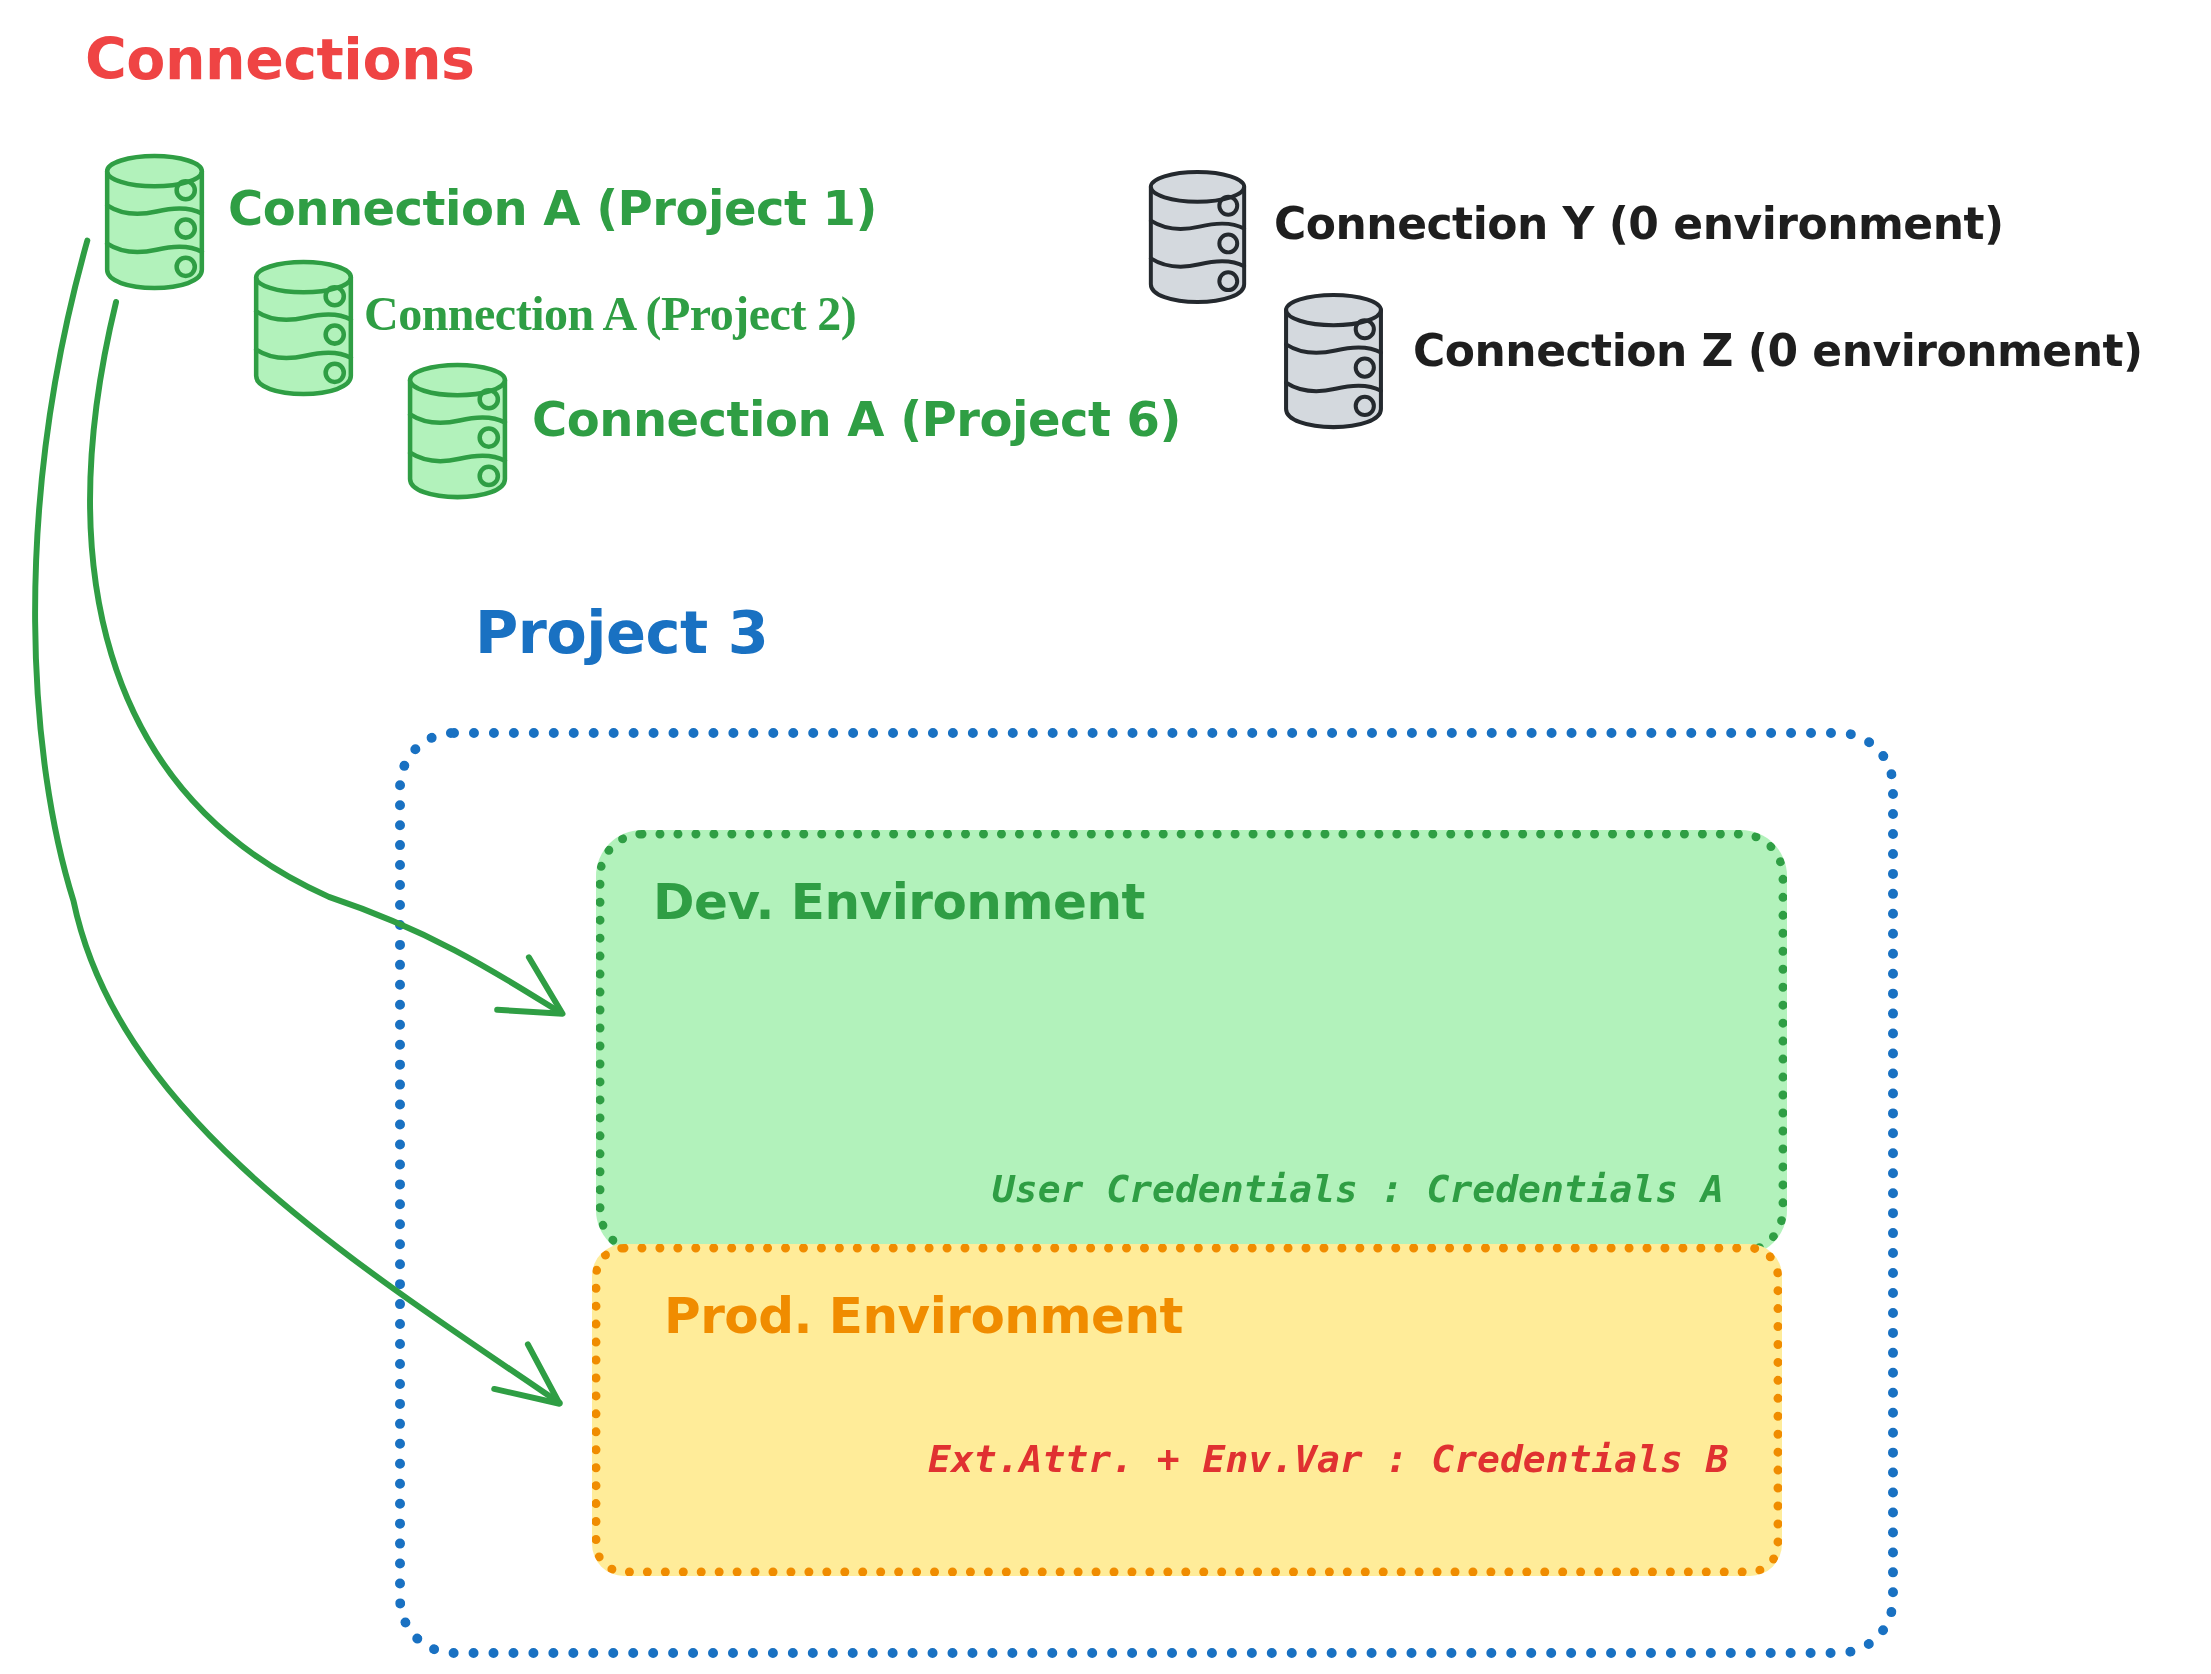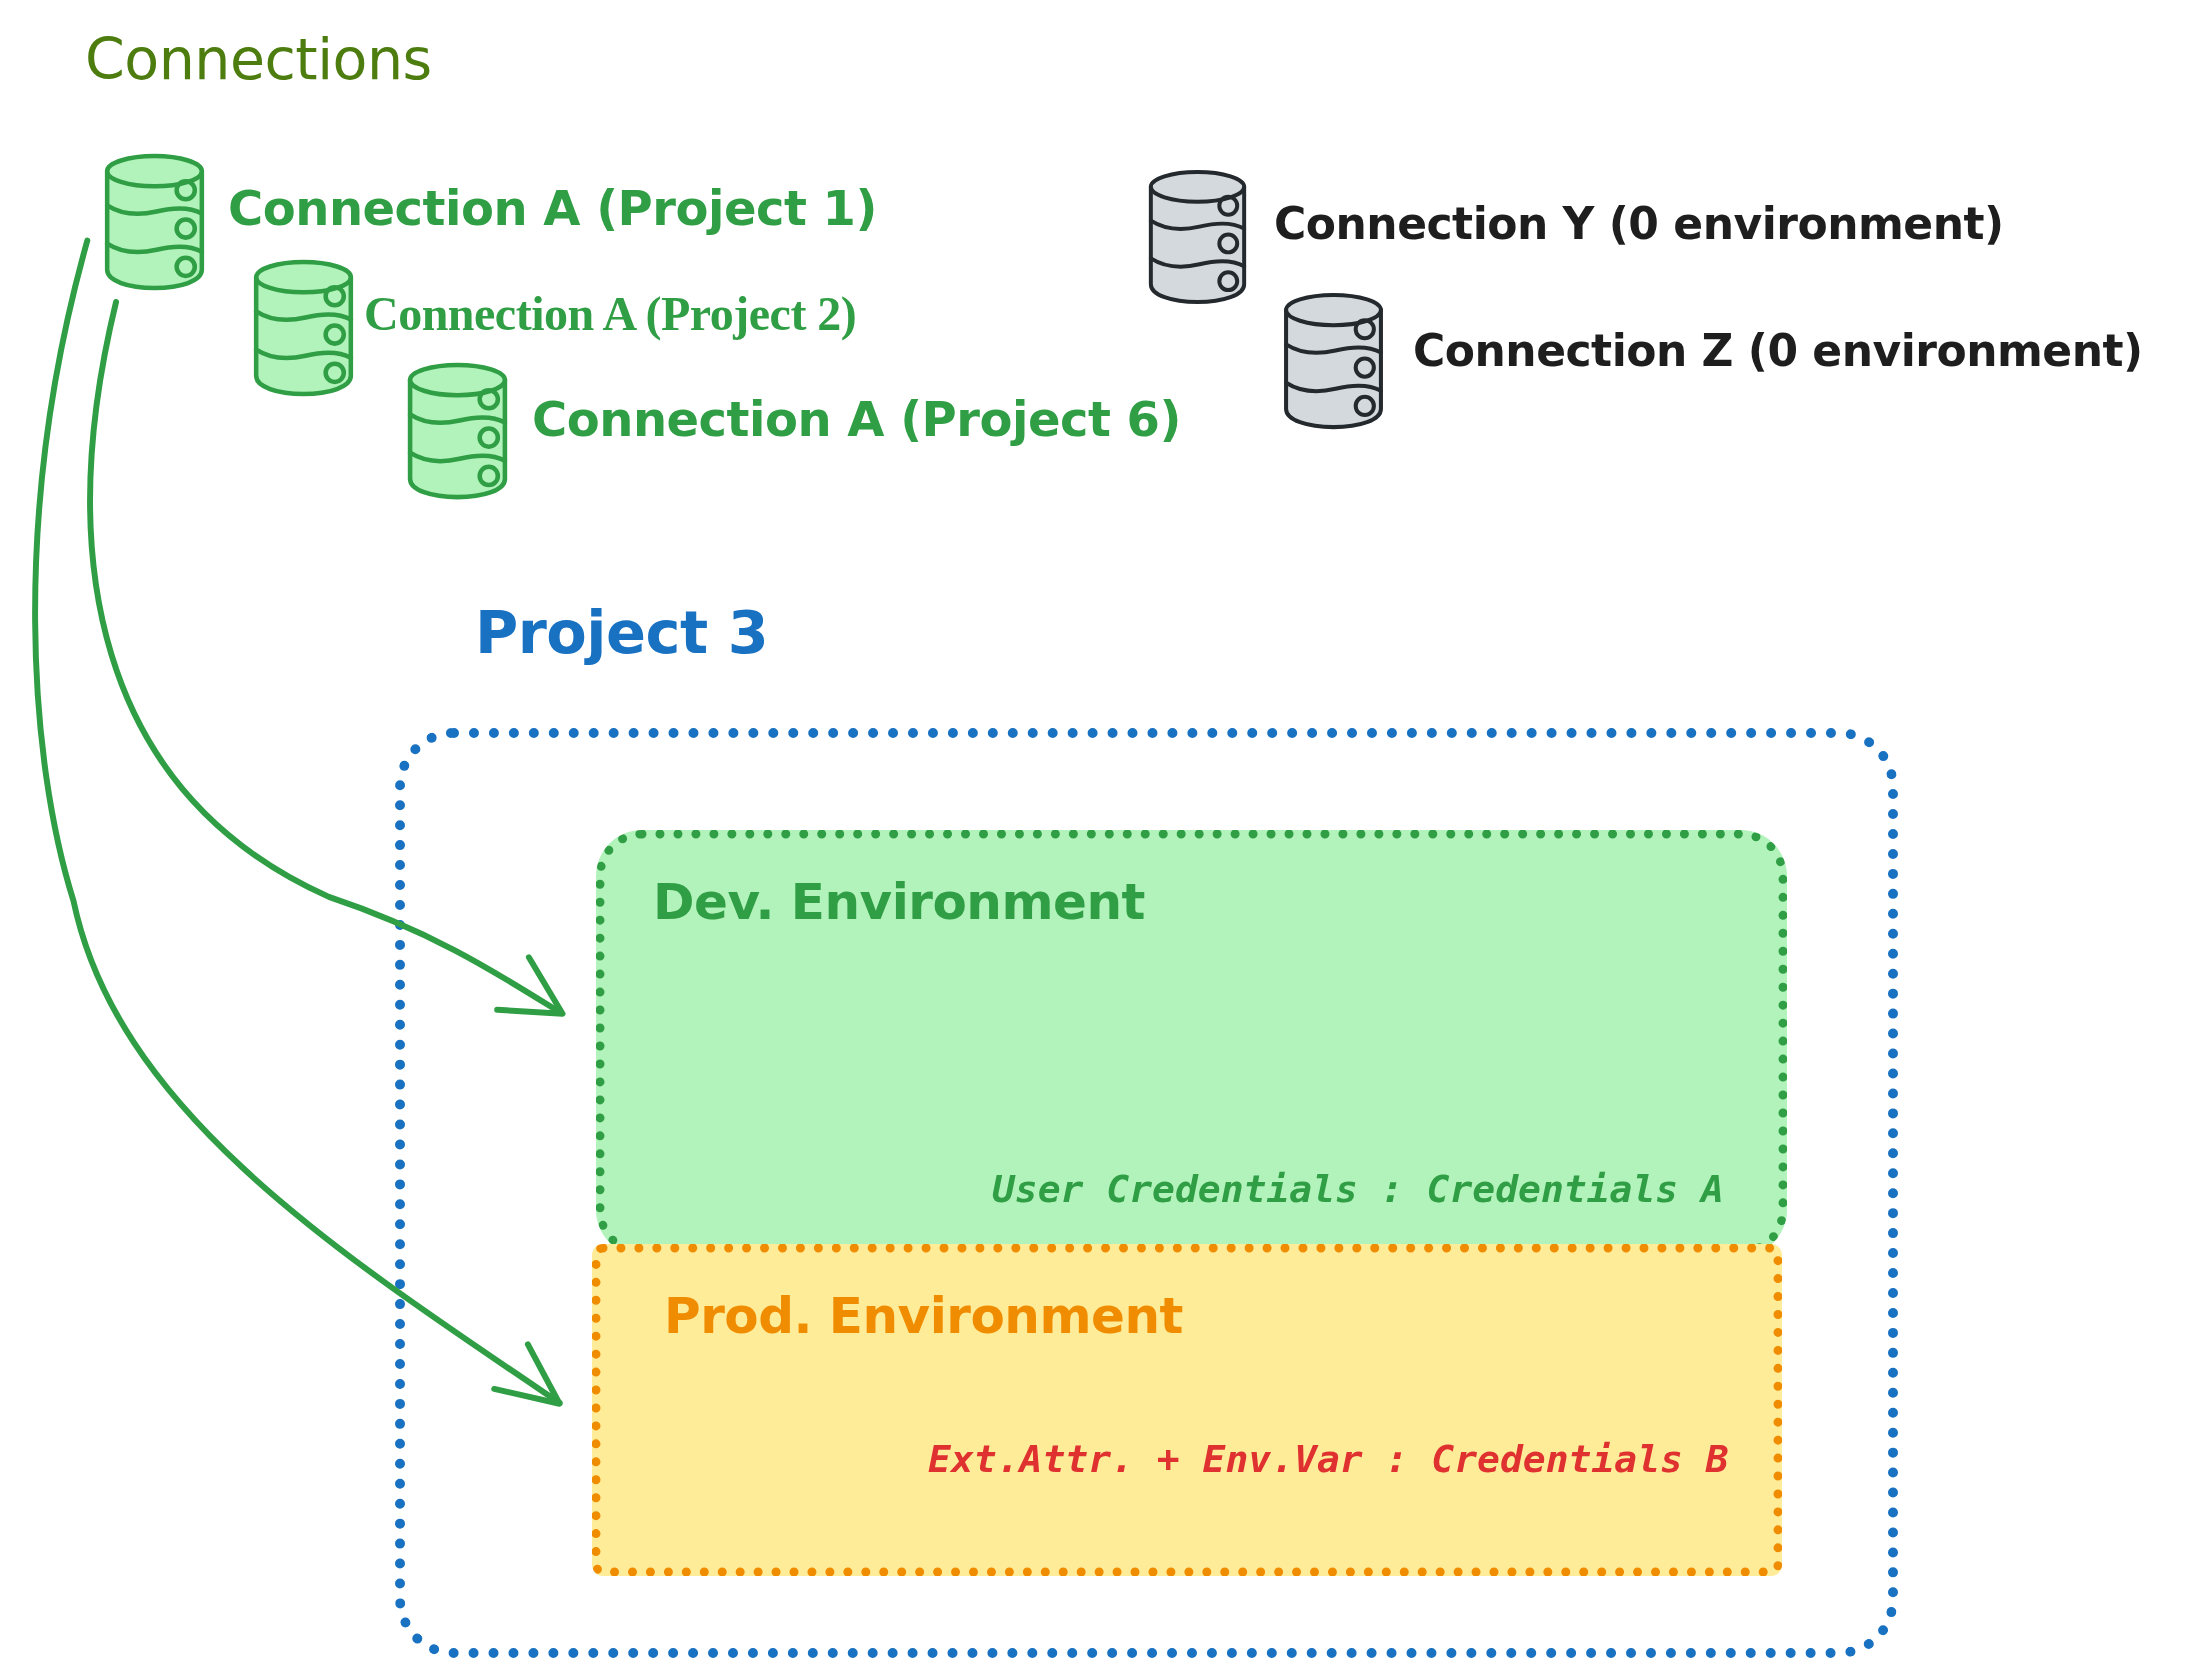--- a/index.html
+++ b/index.html
@@ -2,21 +2,21 @@
 <html><head>
 <meta charset="utf-8">
 <style>
   html,body{margin:0;padding:0;background:#ffffff;}
   body{width:2212px;height:1674px;position:relative;overflow:hidden;
        font-family:"DejaVu Sans", sans-serif;color:#1e1e1e;}
   .abs{position:absolute;}
   .hand{font-family:"DejaVu Sans", sans-serif;font-weight:600;letter-spacing:-0.5px;white-space:nowrap;}
   .mono{font-family:"DejaVu Sans Mono", monospace;font-weight:600;white-space:nowrap;font-style:italic;}
 
-  #diagram-title{left:85px;top:26px;font-size:57px;font-weight:400;color:#4d7c0f;}
+  #diagram-title{left:85px;top:26px;font-size:57px;font-weight:700;color:#ef4444;}
 
   
   .green-label{font-size:48px;color:#2f9e44;}
   #green-label-1{left:228px;top:180px;}
   #green-label-2{left:364px;top:286px;font-family:Liberation Serif, serif;}
   #green-label-3{left:532px;top:391px;}
 
   
   .black-label{font-size:44px;color:#1e1e1e;}
   #gray-label-y{left:1274px;top:198px;}
@@ -34,21 +34,21 @@
   #project-title{left:475px;top:598px;font-size:59px;font-weight:700;color:#1971c2;}
   #project-box{left:395px;top:728px;width:1503px;height:930px;
      border:10px dotted #1971c2;border-radius:59px;box-sizing:border-box;background:transparent;}
 
   #dev-box{left:596px;top:830px;width:1191px;height:426px;background:#b2f2bb;
      border:9px dotted #2f9e44;border-radius:46px;box-sizing:border-box;}
   #dev-title{left:48px;top:34px;font-size:50px;color:#2f9e44;}
   #dev-cred-line{right:54px;bottom:36px;font-size:38px;color:#2f9e44;}
 
   #prod-box{left:592px;top:1244px;width:1190px;height:332px;background:#ffec99;
-     border:9px dotted #f08c00;border-radius:11px;box-sizing:border-box;}
+     border:9px dotted #f08c00;border-radius:32px;box-sizing:border-box;}
   #prod-title{left:63px;top:34px;font-size:50px;color:#f08c00;}
   #prod-lines{left:327px;top:180px;font-size:38px;color:#e03131;line-height:1.38;}
 
   #arrow-layer{left:0;top:0;pointer-events:none;}
 </style>
 </head>
 <body>
 
 <div class="abs hand" id="diagram-title">Connections</div>
 

